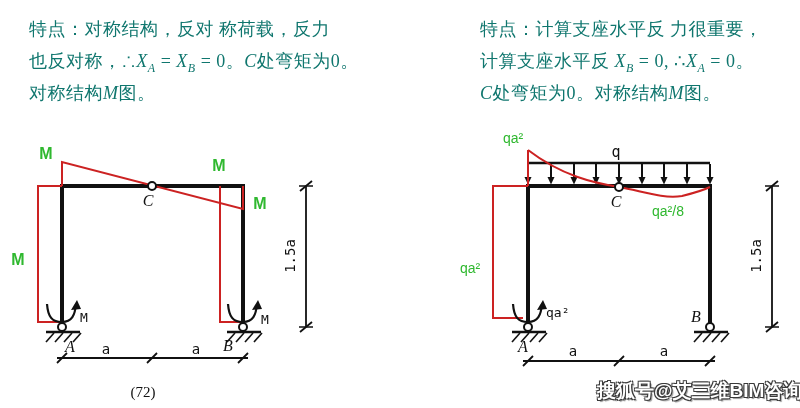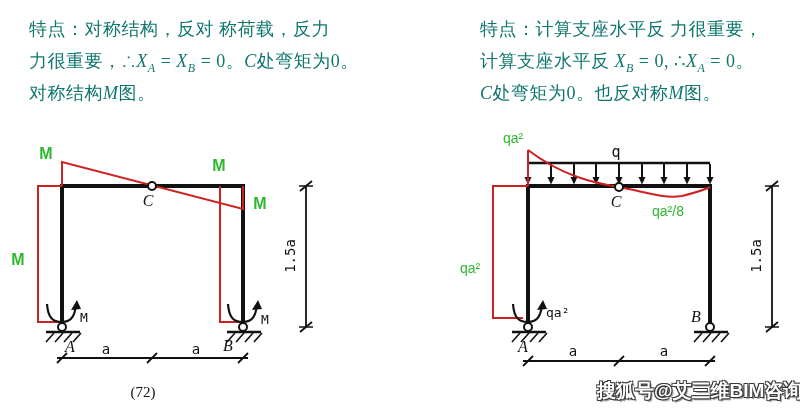--- a/index.html
+++ b/index.html
@@ -25,28 +25,28 @@
     position:absolute;left:597px;top:378px;font-size:19px;font-weight:bold;
     font-family:"Liberation Sans",sans-serif;color:#ffffff;letter-spacing:0px;white-space:nowrap;
     text-shadow:-1px -1px 0 #3a3a3a,1px -1px 0 #3a3a3a,-1px 1px 0 #3a3a3a,1px 1px 0 #3a3a3a,2px 2px 1px #9a9a9a;
   }
 </style>
 </head>
 <body>
 
 <div class="para" id="left-para">
   <div><span>特点：对称结构，反对 称荷载，反力</span></div>
-  <div><span>力很重要，∴</span><span class="fx">X</span><sub>A</sub><span> = </span><span class="fx">X</span><sub>B</sub><span> = 0。</span><span class="fx">C</span><span>处弯矩为0。</span></div>
+  <div><span>也反对称，∴</span><span class="fx">X</span><sub>A</sub><span> = </span><span class="fx">X</span><sub>B</sub><span> = 0。</span><span class="fx">C</span><span>处弯矩为0。</span></div>
   <div><span>对称结构</span><span class="fx">M</span><span>图。</span></div>
 </div>
 
 <div class="para" id="right-para">
   <div><span>特点：计算支座水平反 力很重要，</span></div>
   <div><span>计算支座水平反 </span><span class="fx">X</span><sub>B</sub><span> = 0, ∴</span><span class="fx">X</span><sub>A</sub><span> = 0。</span></div>
-  <div><span class="fx">C</span><span>处弯矩为0。也反对称</span><span class="fx">M</span><span>图。</span></div>
+  <div><span class="fx">C</span><span>处弯矩为0。对称结构</span><span class="fx">M</span><span>图。</span></div>
 </div>
 
 <svg id="diagram-svg" width="800" height="408" viewBox="0 0 800 408">
 
   <g stroke="#111" fill="none" stroke-width="4" stroke-linecap="square">
     <path d="M62 327 L62 186 L243 186 L243 327"></path>
   </g>
 
   <g stroke="#cc2222" fill="none" stroke-width="2">
     <path d="M62 186 L38 186 L38 322 L62 322"></path>

